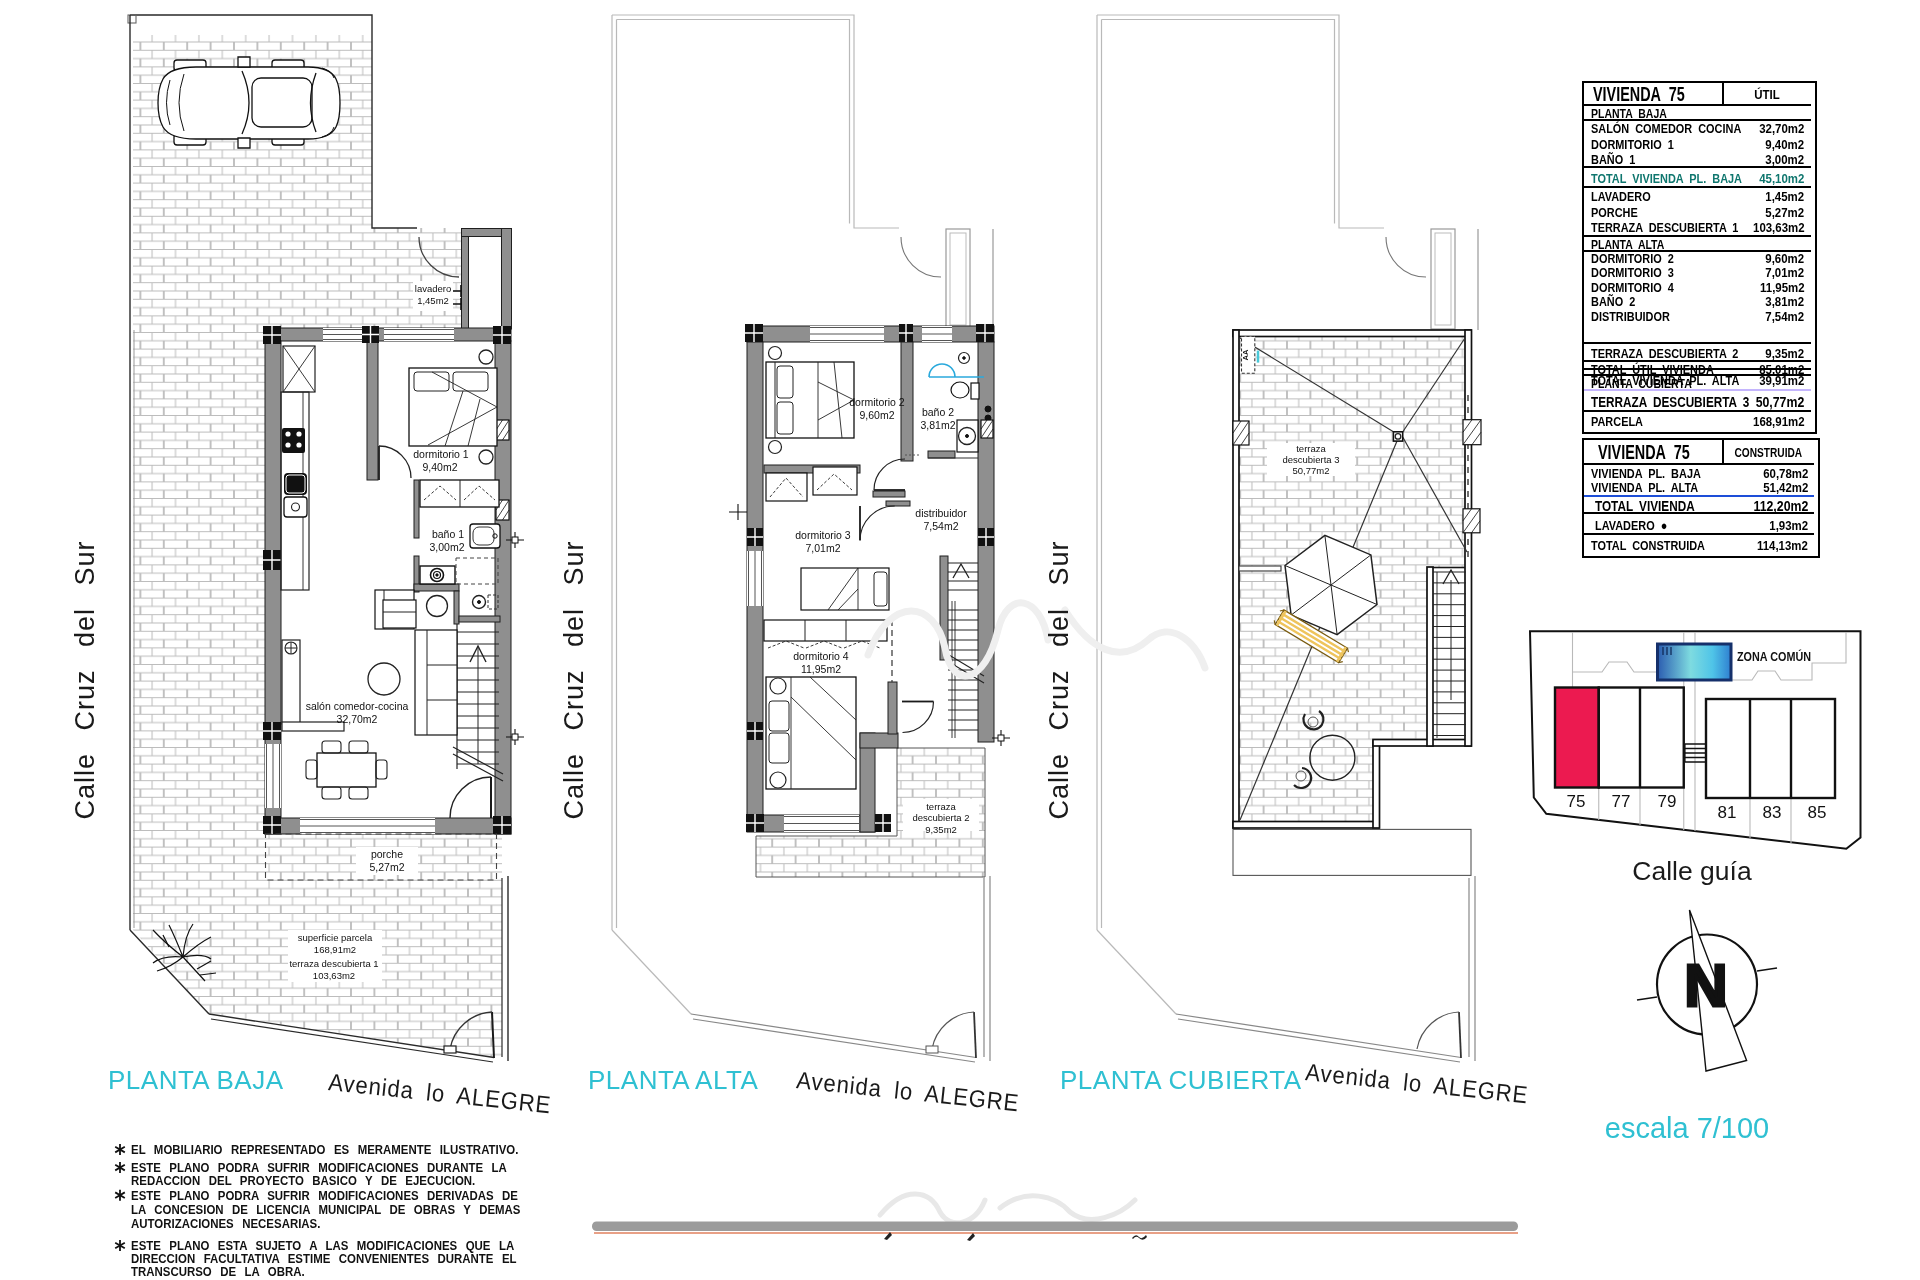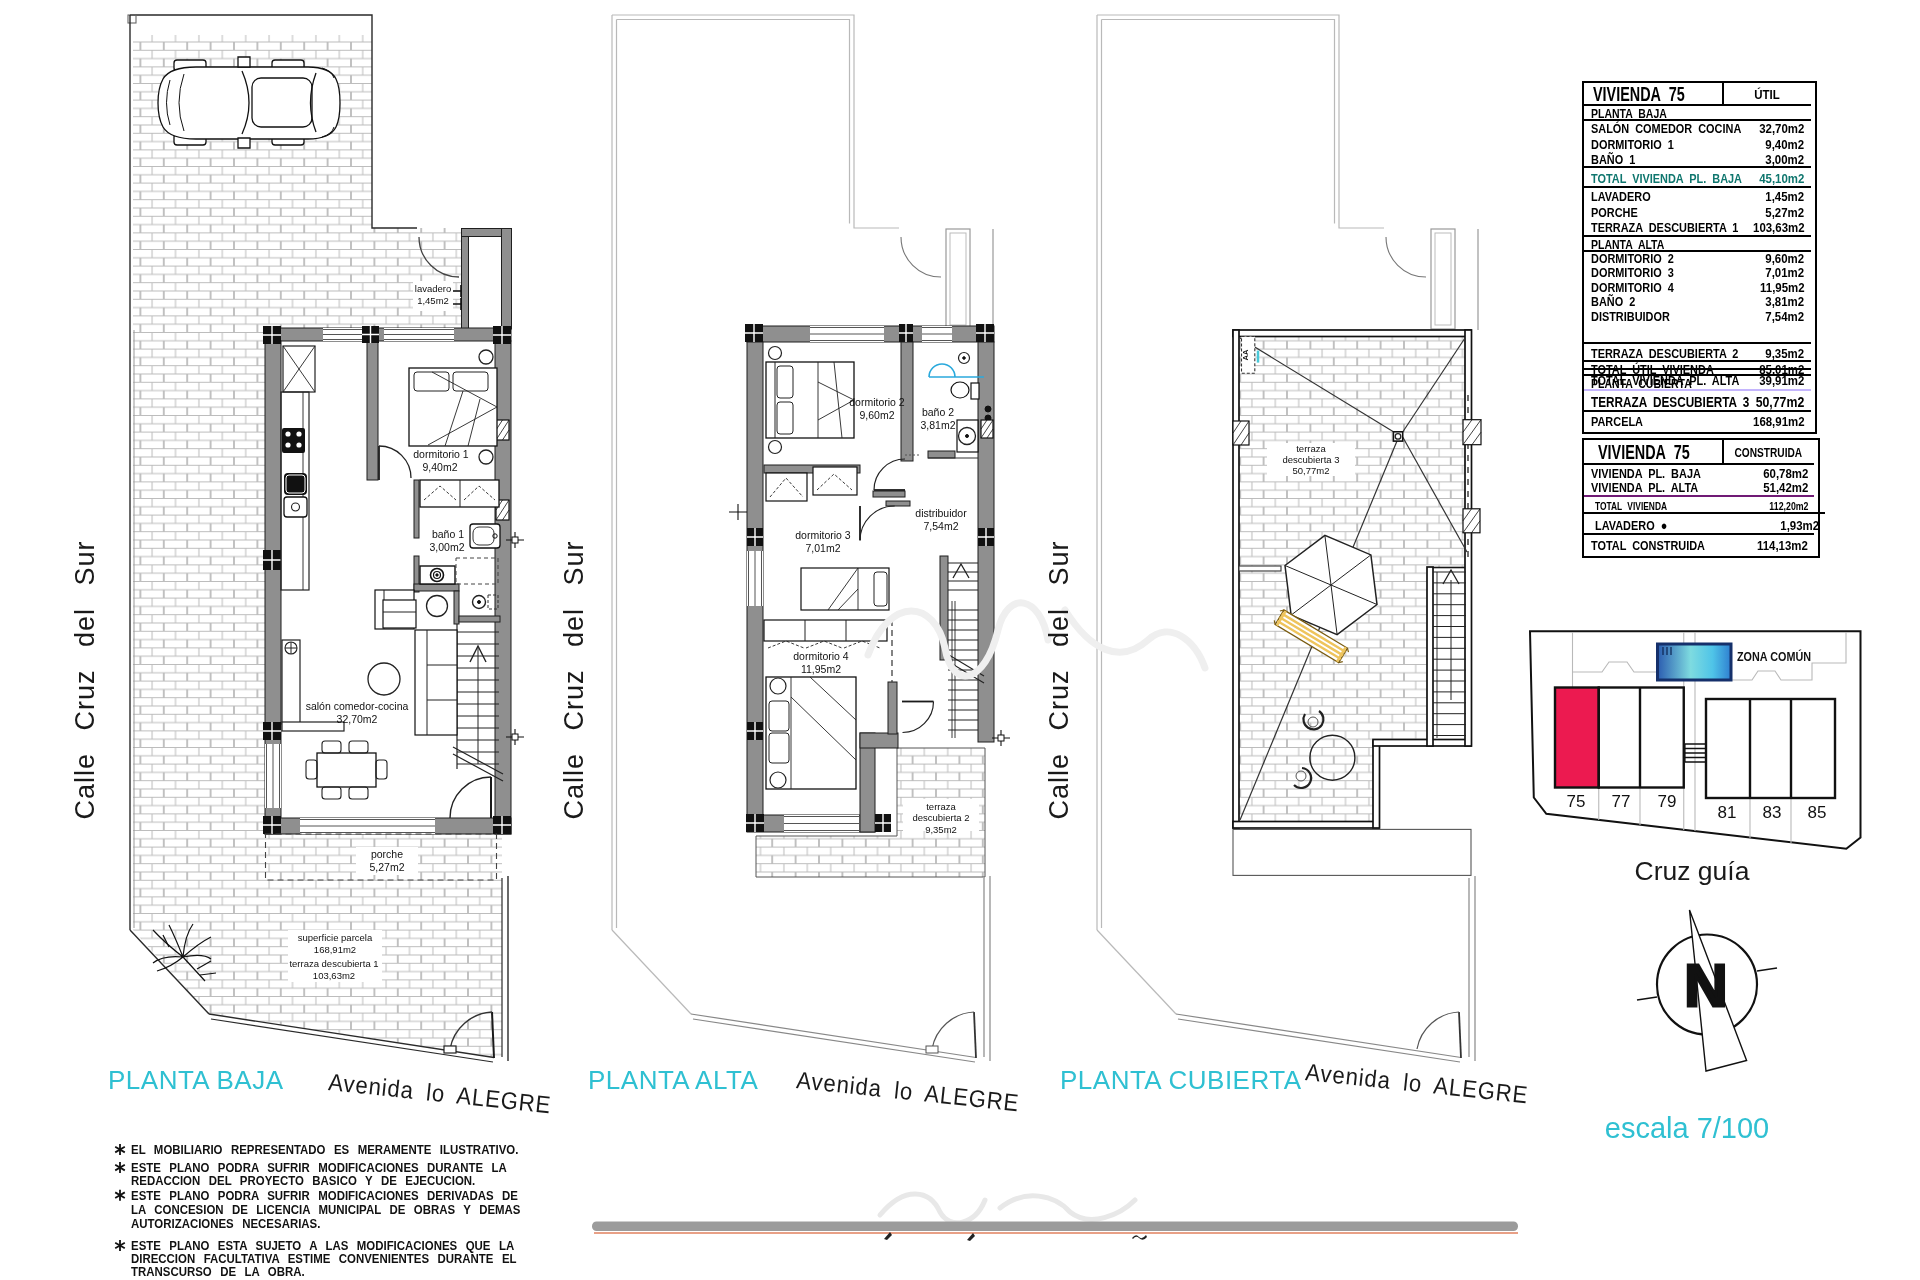--- a/index.html
+++ b/index.html
@@ -517,21 +517,21 @@
     </div>
 <div style="position:absolute;left:1044px;top:445px;width:34px;height:470px;">
       <div style="position:absolute;left:0;top:0;width:470px;height:34px;transform:rotate(-90deg) translateX(-470px);transform-origin:0 0;font-family:'Liberation Sans',sans-serif;font-size:27px;color:#1a1a1a;letter-spacing:1px;word-spacing:14px;white-space:nowrap;text-align:center;">Calle Cruz del Sur</div>
     </div>
 <div style="position:absolute;left:108px;top:1065px;font-family:'Liberation Sans',sans-serif;color:#2fc0d2;font-size:26px;letter-spacing:0.5px;white-space:nowrap;">PLANTA BAJA</div>
 <div style="position:absolute;left:588px;top:1065px;font-family:'Liberation Sans',sans-serif;color:#2fc0d2;font-size:26px;letter-spacing:0.5px;white-space:nowrap;">PLANTA ALTA</div>
 <div style="position:absolute;left:1060px;top:1065px;font-family:'Liberation Sans',sans-serif;color:#2fc0d2;font-size:26px;letter-spacing:0.5px;white-space:nowrap;">PLANTA CUBIERTA</div>
 <div style="position:absolute;left:330px;top:1068px;font-family:'Liberation Sans',sans-serif;color:#1a1a1a;font-size:24px;letter-spacing:1px;white-space:nowrap;transform:rotate(6deg) scaleX(0.92);transform-origin:0 0;word-spacing:6px;">Avenida lo ALEGRE</div>
 <div style="position:absolute;left:798px;top:1066px;font-family:'Liberation Sans',sans-serif;color:#1a1a1a;font-size:24px;letter-spacing:1px;white-space:nowrap;transform:rotate(6deg) scaleX(0.92);transform-origin:0 0;word-spacing:6px;">Avenida lo ALEGRE</div>
 <div style="position:absolute;left:1307px;top:1058px;font-family:'Liberation Sans',sans-serif;color:#1a1a1a;font-size:24px;letter-spacing:1px;white-space:nowrap;transform:rotate(6deg) scaleX(0.92);transform-origin:0 0;word-spacing:6px;">Avenida lo ALEGRE</div>
-<div style="position:absolute;left:1592px;top:856px;width:200px;text-align:center;font-family:'Liberation Sans',sans-serif;font-size:26.5px;color:#1a1a1a;">Cruz guía</div>
+<div style="position:absolute;left:1592px;top:856px;width:200px;text-align:center;font-family:'Liberation Sans',sans-serif;font-size:26.5px;color:#1a1a1a;">Calle guía</div>
 <div style="position:absolute;left:1587px;top:1112px;width:200px;text-align:center;font-family:'Liberation Sans',sans-serif;font-size:29px;color:#2fc0d2;">escala 7/100</div>
 <div style="position:absolute;left:1737px;top:649px;font-family:'Liberation Sans',sans-serif;font-size:13.5px;font-weight:bold;color:#111;letter-spacing:0;transform:scaleX(0.8);transform-origin:0 0;white-space:nowrap;">ZONA COMÚN</div>
 <div style="position:absolute;left:1581.5px;top:81px;width:231px;height:349px;border:2px solid #000;"></div>
 <div style="position:absolute;left:1583.5px;top:83px;width:227px;height:21px;font-family:'Liberation Sans',sans-serif;font-weight:bold;color:#000;">
       <span style="position:absolute;left:9px;top:50%;transform:translateY(-50%) scaleX(0.72);transform-origin:0 50%;font-size:20px;white-space:nowrap;word-spacing:6px;">VIVIENDA 75</span>
       <span style="position:absolute;left:138.5px;top:0;width:2px;height:21px;background:#000;"></span>
       <span style="position:absolute;left:139px;right:0;top:50%;transform:translateY(-50%);text-align:center;font-size:13.5px;"><span style="display:inline-block;transform:scaleX(0.85);">ÚTIL</span></span>
     </div>
 <div style="position:absolute;left:1583.5px;top:104px;width:227px;height:15px;border-top:2px solid #000;font-family:'Liberation Sans',sans-serif;font-weight:bold;color:#000;font-size:12.5px;">
       <span style="position:absolute;left:7px;top:50%;transform:translateY(-50%) scaleX(0.84);transform-origin:0 50%;white-space:nowrap;word-spacing:3.5px;">PLANTA BAJA</span>
@@ -599,25 +599,25 @@
       <span style="position:absolute;left:14px;top:50%;transform:translateY(-50%) scaleX(0.72);transform-origin:0 50%;font-size:20px;white-space:nowrap;word-spacing:6px;">VIVIENDA 75</span>
       <span style="position:absolute;left:138.5px;top:0;width:2px;height:23px;background:#000;"></span>
       <span style="position:absolute;left:139px;right:0;top:50%;transform:translateY(-50%);text-align:center;font-size:13px;"><span style="display:inline-block;transform:scaleX(0.78);">CONSTRUIDA</span></span>
     </div>
 <div style="position:absolute;left:1583.5px;top:463px;width:230.5px;height:32px;border-top:2px solid #000;font-family:'Liberation Sans',sans-serif;font-weight:bold;color:#000;font-size:13px;">
       <span style="position:absolute;left:7px;top:1.5px;height:14.5px;line-height:14.5px;transform:scaleX(0.84);transform-origin:0 50%;white-space:nowrap;word-spacing:3.5px;">VIVIENDA PL. BAJA</span>
       <span style="position:absolute;right:6px;top:1.5px;height:14.5px;line-height:14.5px;transform:scaleX(0.88);transform-origin:100% 50%;white-space:nowrap;">60,78m2</span>
       <span style="position:absolute;left:7px;top:16.0px;height:14.5px;line-height:14.5px;transform:scaleX(0.84);transform-origin:0 50%;white-space:nowrap;word-spacing:3.5px;">VIVIENDA PL. ALTA</span>
       <span style="position:absolute;right:6px;top:16.0px;height:14.5px;line-height:14.5px;transform:scaleX(0.88);transform-origin:100% 50%;white-space:nowrap;">51,42m2</span>
     </div>
-<div style="position:absolute;left:1583.5px;top:495px;width:230.5px;height:17px;border-top:2px solid #701a75;font-family:'Liberation Sans',sans-serif;font-weight:bold;color:#000;font-size:10px;">
+<div style="position:absolute;left:1583.5px;top:495px;width:230.5px;height:17px;border-top:2px solid #1d4ed8;font-family:'Liberation Sans',sans-serif;font-weight:bold;color:#000;font-size:14px;">
       <span style="position:absolute;left:11px;top:50%;transform:translateY(-50%) scaleX(0.84);transform-origin:0 50%;white-space:nowrap;word-spacing:3.5px;">TOTAL VIVIENDA</span>
       <span style="position:absolute;right:6px;top:50%;transform:translateY(-50%) scaleX(0.88);transform-origin:100% 50%;white-space:nowrap;">112,20m2</span>
     </div>
-<div style="position:absolute;left:1583.5px;top:512px;width:230.5px;height:21px;border-top:2px solid #000;font-family:'Liberation Sans',sans-serif;font-weight:bold;color:#000;font-size:13px;padding-left:11px;">
+<div style="position:absolute;left:1583.5px;top:512px;width:230.5px;height:21px;border-top:2px solid #000;font-family:'Liberation Sans',sans-serif;font-weight:bold;color:#000;font-size:13px;">
       <span style="position:absolute;left:11px;top:50%;transform:translateY(-50%) scaleX(0.84);transform-origin:0 50%;white-space:nowrap;word-spacing:3.5px;">LAVADERO ●</span>
       <span style="position:absolute;right:6px;top:50%;transform:translateY(-50%) scaleX(0.88);transform-origin:100% 50%;white-space:nowrap;">1,93m2</span>
     </div>
 <div style="position:absolute;left:1583.5px;top:533px;width:230.5px;height:19px;border-top:2px solid #000;font-family:'Liberation Sans',sans-serif;font-weight:bold;color:#000;font-size:13px;">
       <span style="position:absolute;left:7px;top:50%;transform:translateY(-50%) scaleX(0.84);transform-origin:0 50%;white-space:nowrap;word-spacing:3.5px;">TOTAL CONSTRUIDA</span>
       <span style="position:absolute;right:6px;top:50%;transform:translateY(-50%) scaleX(0.88);transform-origin:100% 50%;white-space:nowrap;">114,13m2</span>
     </div>
 <div style="position:absolute;left:131px;top:1142.1px;font-family:'Liberation Sans',sans-serif;font-weight:bold;color:#111;font-size:13px;white-space:nowrap;transform:scaleX(0.88);transform-origin:0 50%;word-spacing:6px;">EL MOBILIARIO REPRESENTADO ES MERAMENTE ILUSTRATIVO.</div>
 <div style="position:absolute;left:131px;top:1160.1px;font-family:'Liberation Sans',sans-serif;font-weight:bold;color:#111;font-size:13px;white-space:nowrap;transform:scaleX(0.88);transform-origin:0 50%;word-spacing:6px;">ESTE PLANO PODRA SUFRIR MODIFICACIONES DURANTE LA</div>
 <div style="position:absolute;left:131px;top:1172.8px;font-family:'Liberation Sans',sans-serif;font-weight:bold;color:#111;font-size:13px;white-space:nowrap;transform:scaleX(0.88);transform-origin:0 50%;word-spacing:6px;">REDACCION DEL PROYECTO BASICO Y DE EJECUCION.</div>

